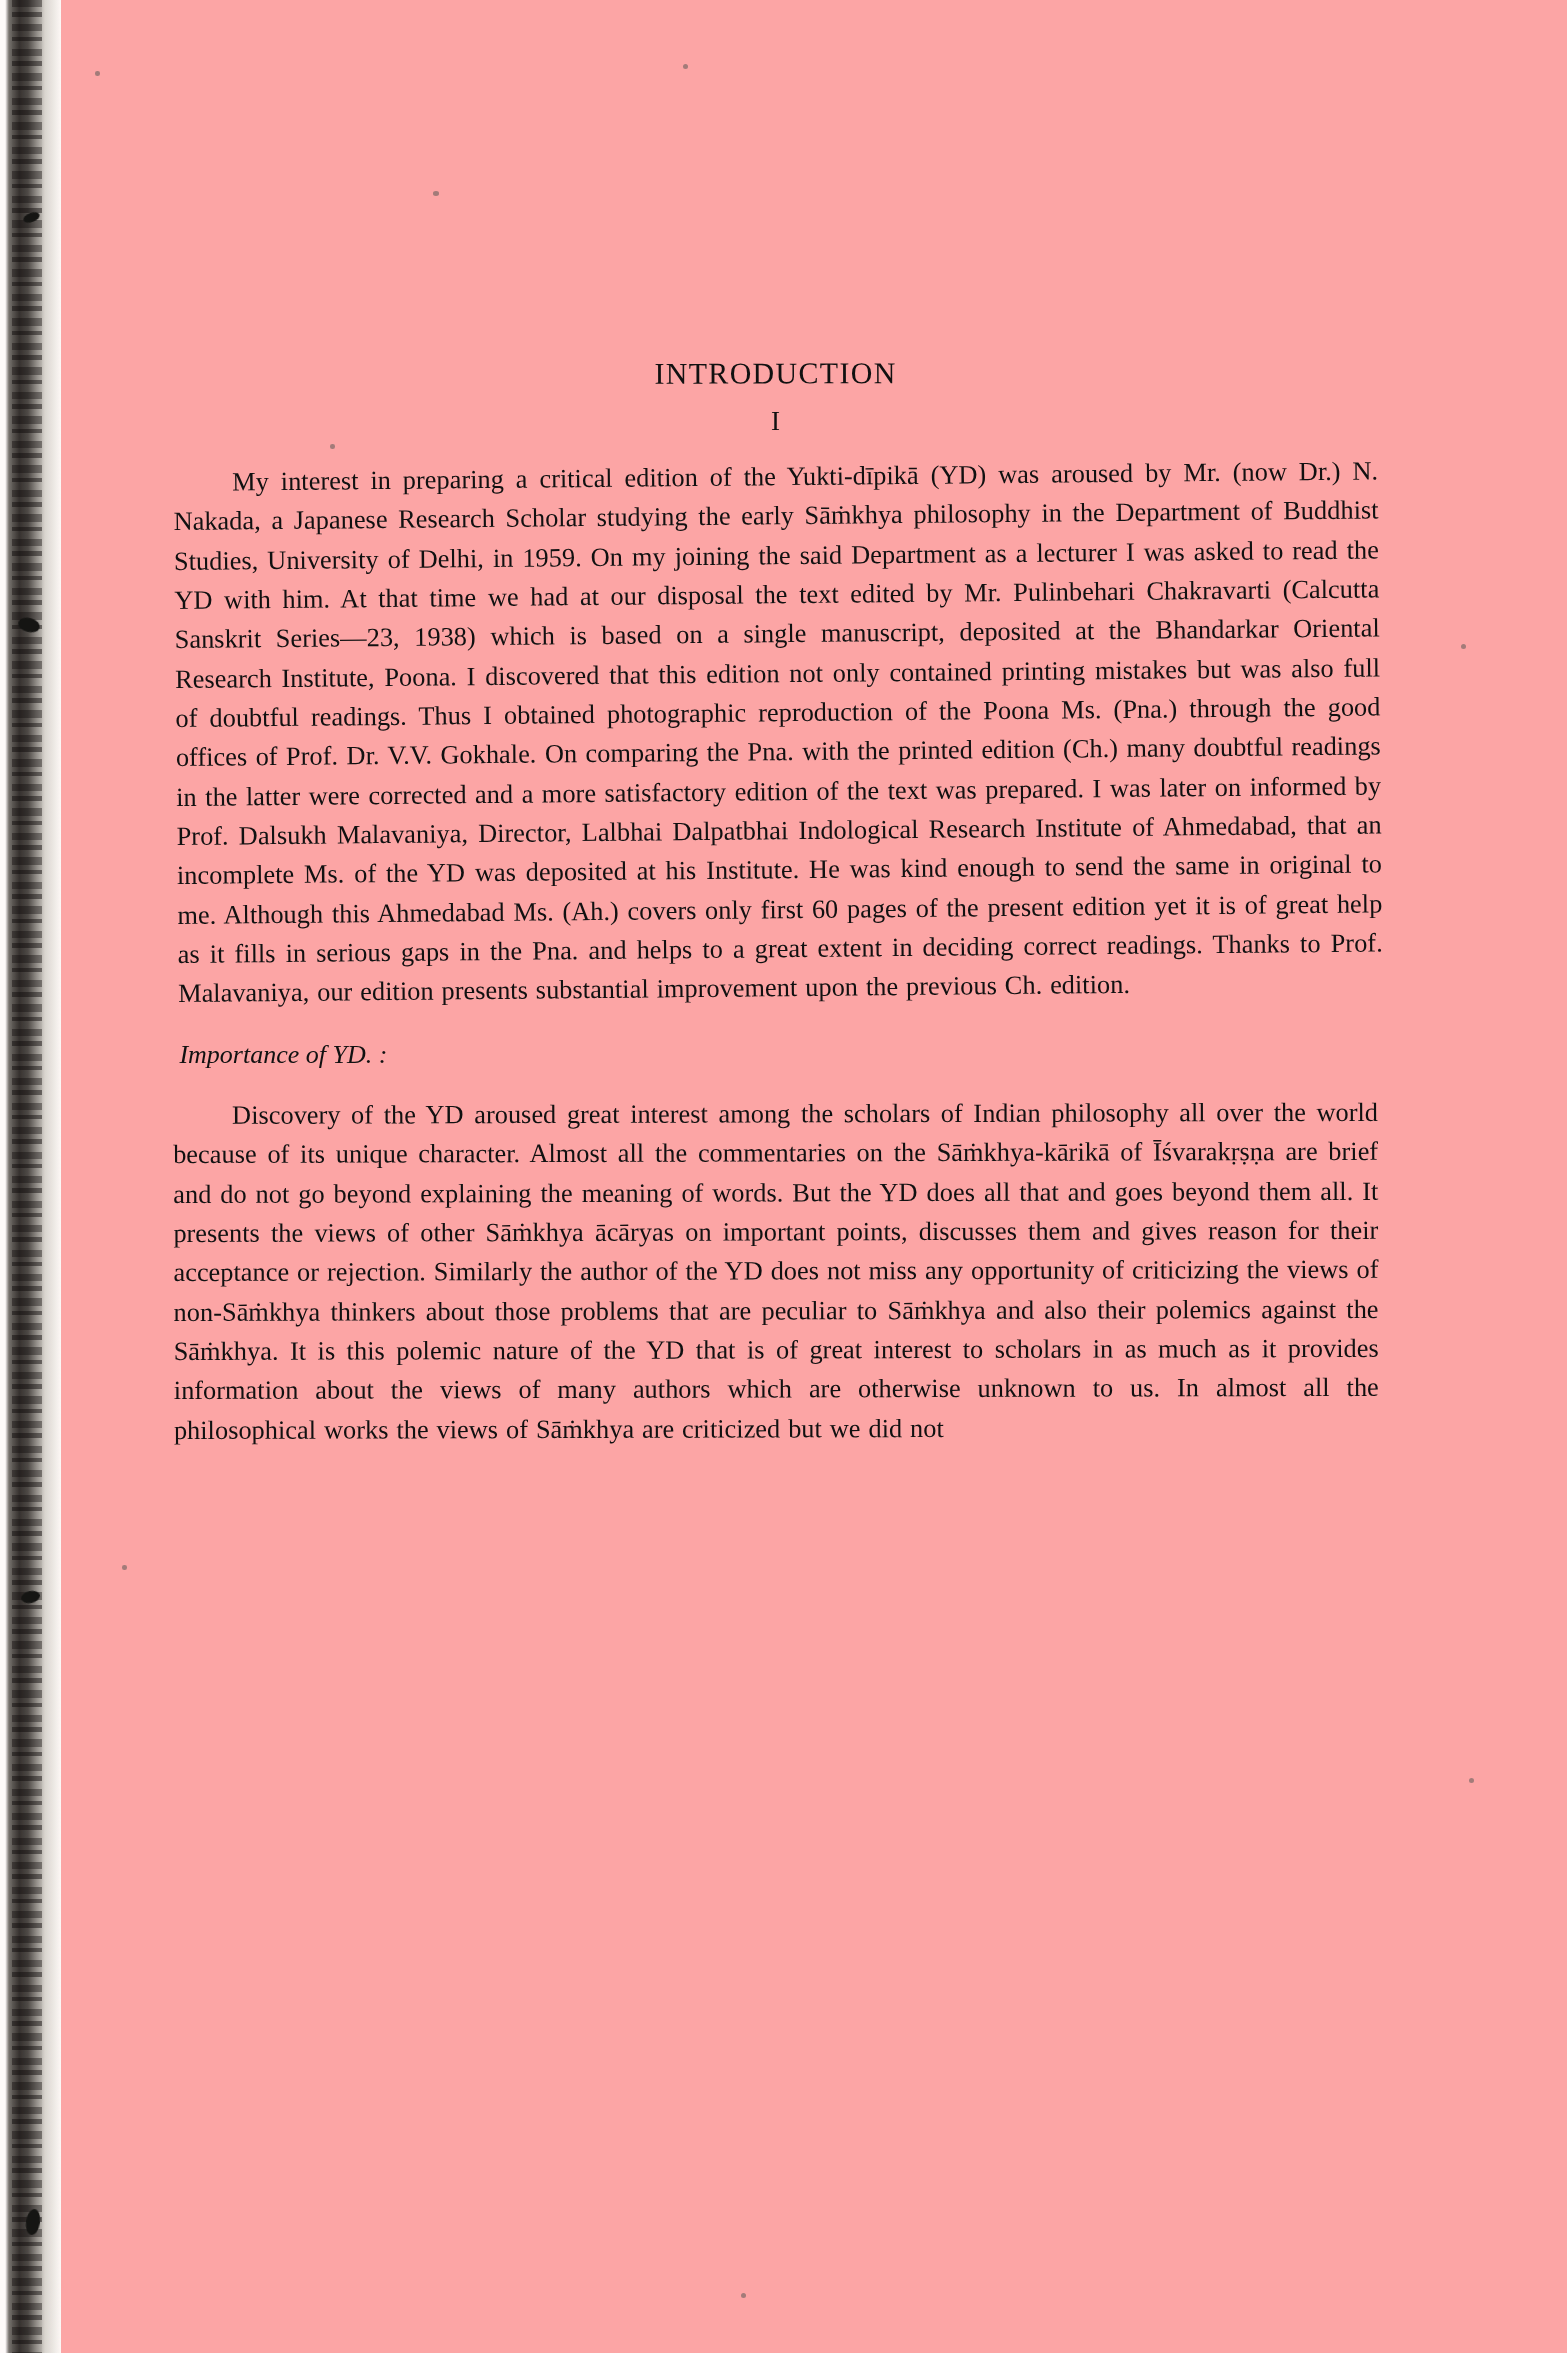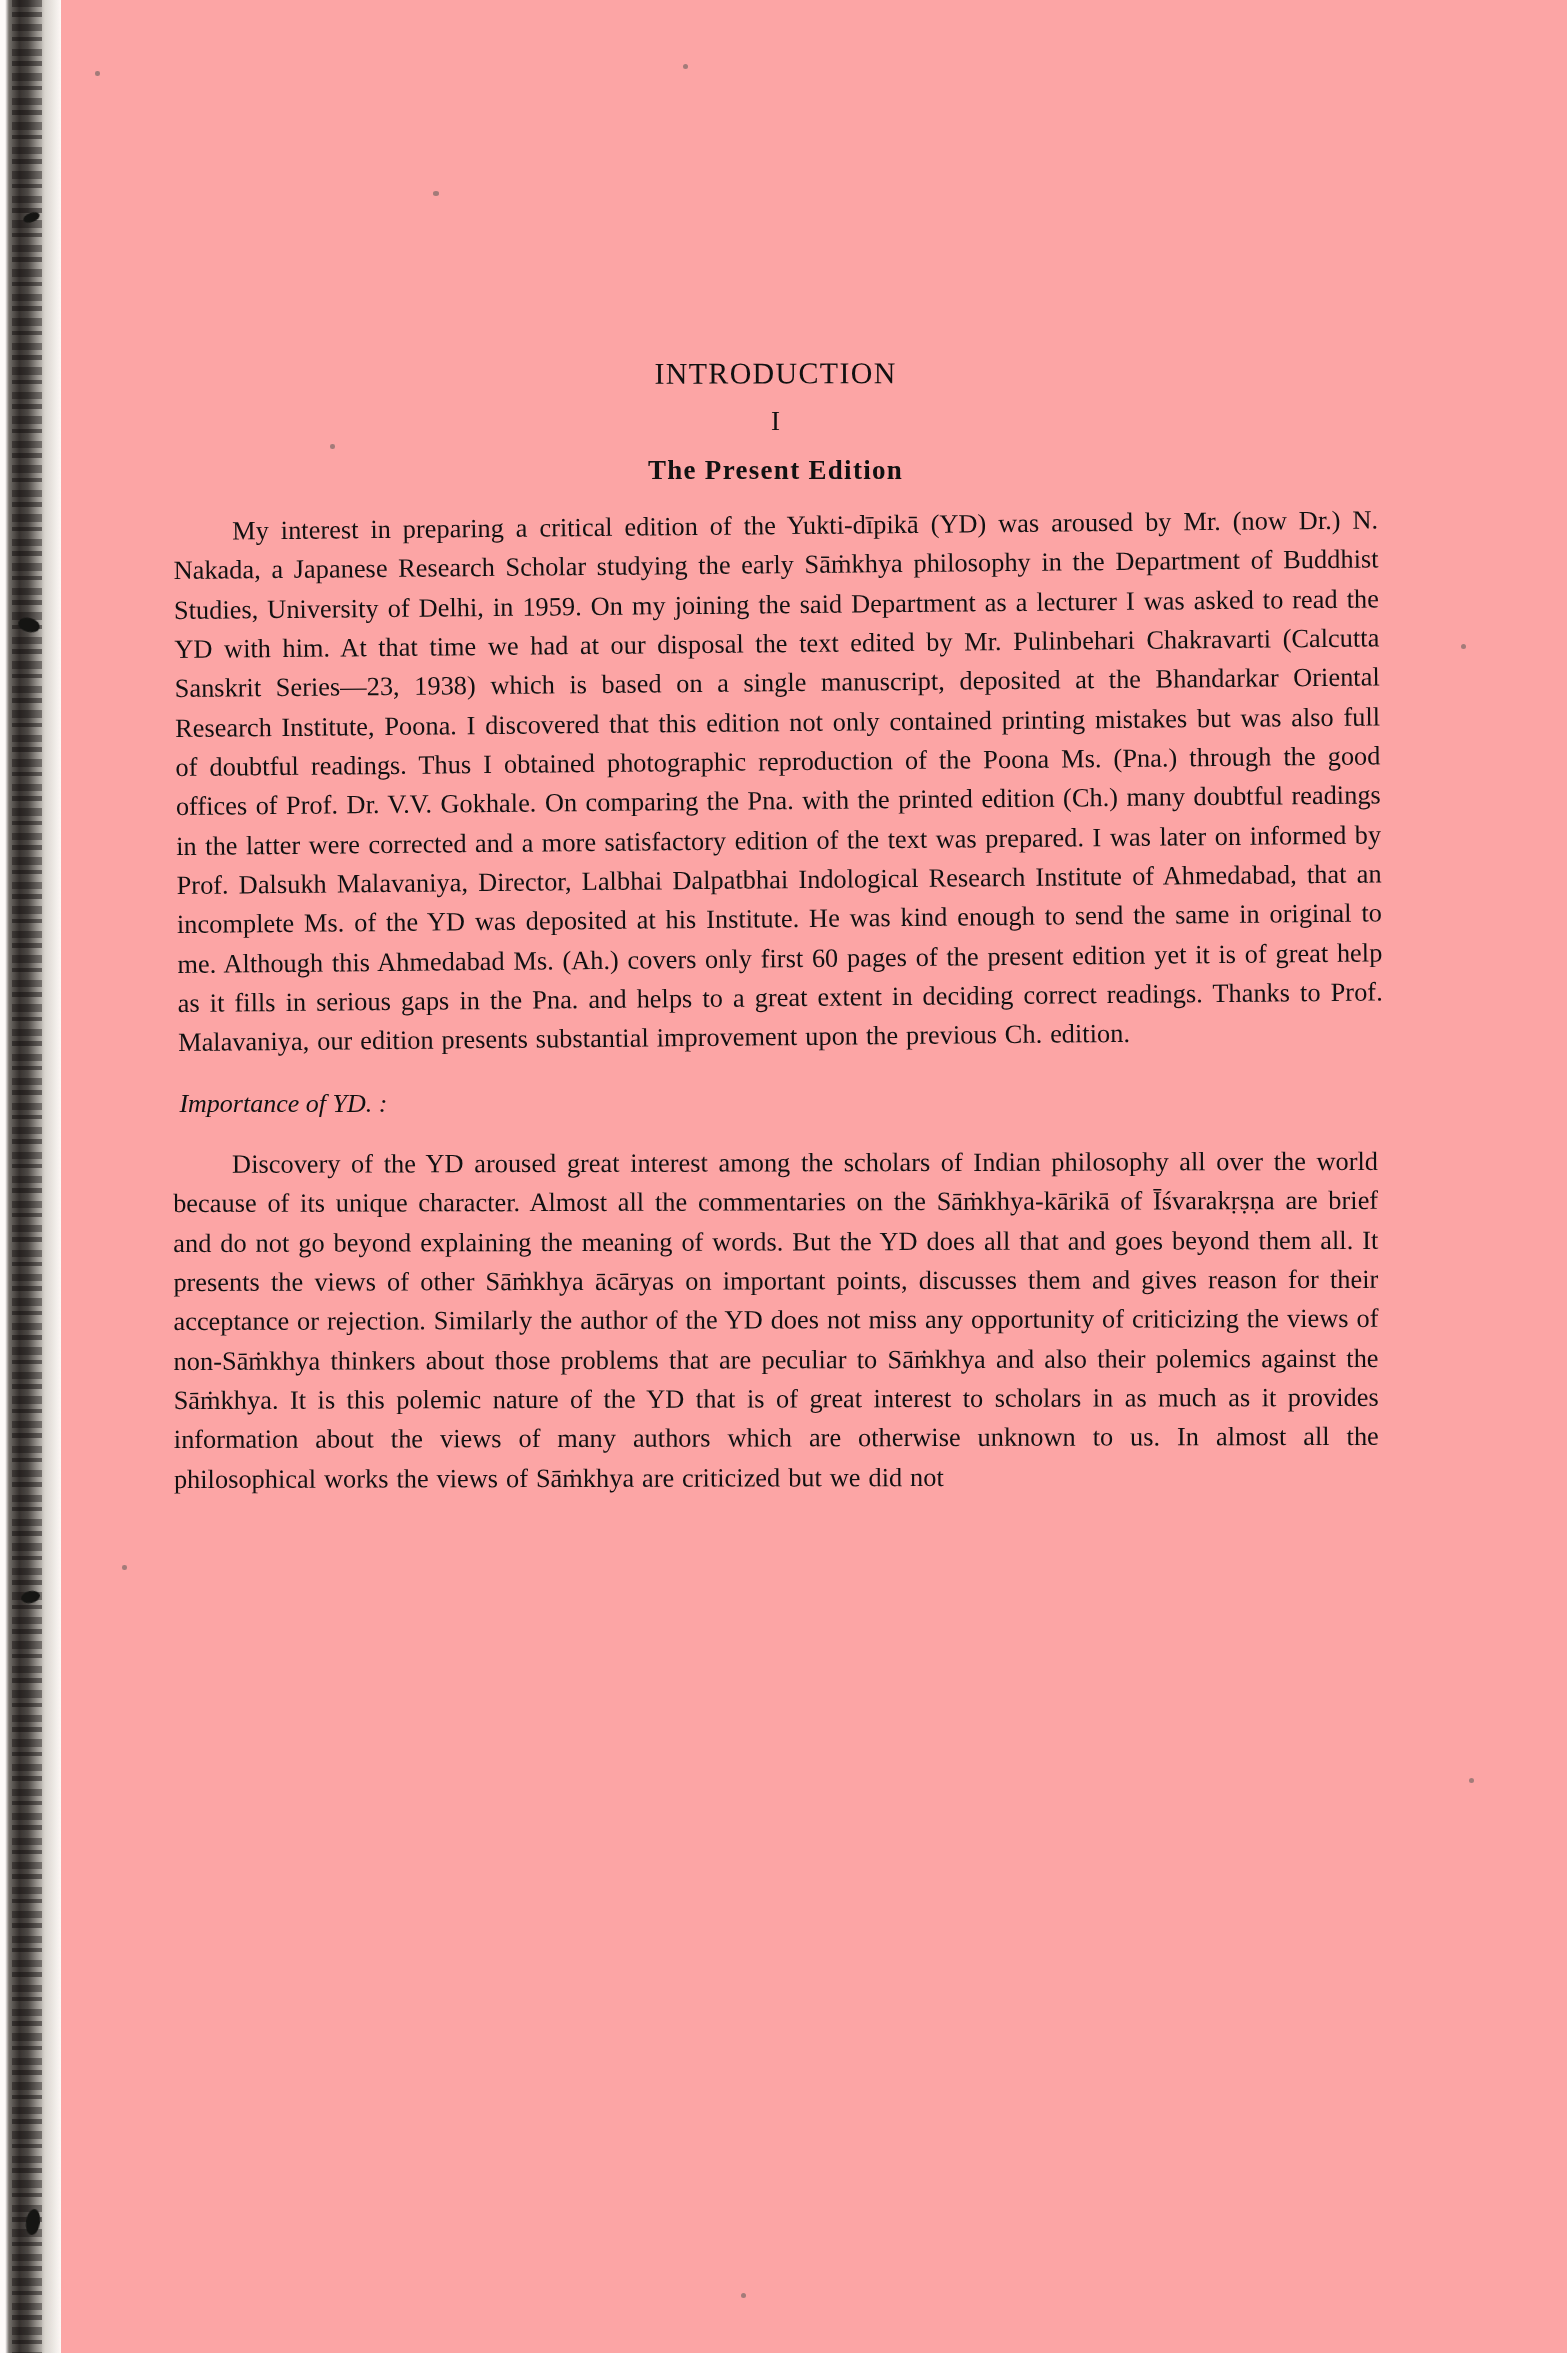--- a/index.html
+++ b/index.html
@@ -140,21 +140,20 @@
   <div class="speck" style="left:1469px;top:1778px;width:5.2px;height:5.2px;"></div>
   <div class="speck" style="left:122px;top:1565px;width:4.5px;height:4.5px;"></div>
   <div class="speck" style="left:741px;top:2293px;width:5.2px;height:5.2px;"></div>
 
   <div class="content">
 
     <div class="doc-title skew-b">INTRODUCTION</div>
 
     <div class="doc-section-num">I</div>
 
-    <div class="doc-subtitle">The Present Edition</div>
 
     <p class="para indent skew-a">My interest in preparing a critical edition of the Yukti-dīpikā (YD) was aroused by Mr. (now Dr.) N. Nakada, a Japanese Research Scholar studying the early Sāṁkhya philosophy in the Department of Buddhist Studies, University of Delhi, in 1959.   On my joining the said Department as a lecturer I was asked to read the YD  with him.   At that time we had at our disposal the text edited by Mr. Pulinbehari Chakravarti (Calcutta Sanskrit Series—23, 1938) which is based on a single manuscript, deposited at the Bhandarkar Oriental Research Institute, Poona.  I discovered that this edition not only contained printing mistakes but was also full of doubtful readings.   Thus I obtained photographic  reproduction of the Poona Ms. (Pna.) through the good offices of  Prof. Dr. V.V. Gokhale. On comparing the Pna. with the printed edition (Ch.) many doubtful readings in the latter were corrected and a more satisfactory edition of the text was prepared.   I was later on informed by Prof. Dalsukh Malavaniya, Director, Lalbhai Dalpatbhai Indological Research Institute of Ahmedabad, that  an incomplete Ms. of the YD was  deposited at his Institute.  He was kind enough  to send the  same in  original to  me. Although this Ahmedabad  Ms. (Ah.)  covers only first 60  pages of the present edition yet it is of great help as  it fills in serious gaps in the Pna. and helps to a  great extent in deciding correct readings.   Thanks to Prof. Malavaniya, our edition presents  substantial  improvement  upon  the previous Ch. edition.</p>
 
     <div class="run-head">Importance of YD. :</div>
 
     <p class="para indent skew-b">Discovery of the YD aroused great interest among the scholars  of Indian philosophy all over the world  because of its   unique character. Almost all the commentaries on the Sāṁkhya-kārikā of Īśvarakṛṣṇa are brief and do not go beyond explaining the meaning of words.  But  the YD does all that and goes beyond them all.   It presents the views of other Sāṁkhya ācāryas on important points, discusses them and gives reason for their acceptance or rejection.   Similarly the author of the YD does not miss any opportunity of criticizing the views of non-Sāṁkhya thinkers about those problems that are peculiar to Sāṁkhya and also their polemics against the Sāṁkhya.   It is this polemic nature of the YD that is of great interest to scholars in as much as it provides information about the views of many authors which are otherwise unknown to us.   In almost all the philosophical works the views of Sāṁkhya are criticized but we did  not</p>
 
   </div>
 </div>
 

